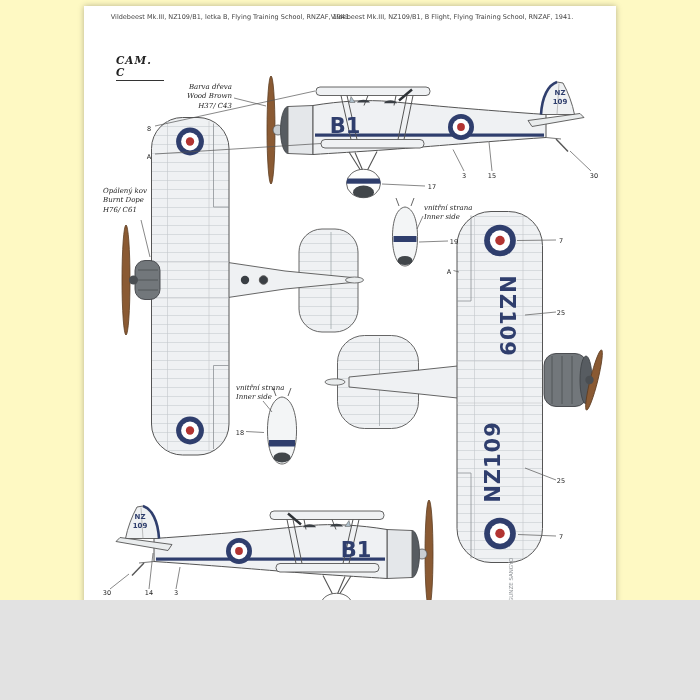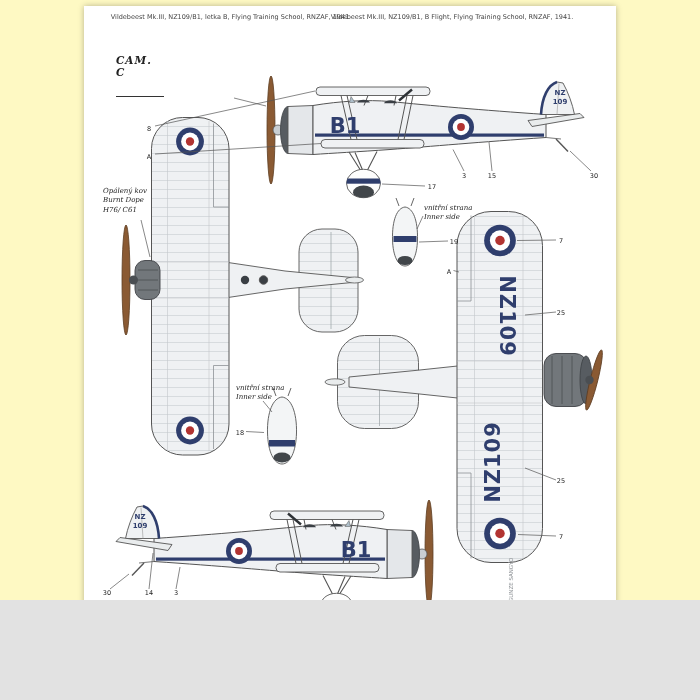--- a/index.html
+++ b/index.html
@@ -4,21 +4,21 @@
 <style>
   html,body{margin:0;padding:0;background:#e2e2e2;}
   .stage{position:relative;width:700px;height:600px;background:#fef9c3;overflow:hidden;
          font-family:"DejaVu Sans",sans-serif;text-decoration:underline;}
   .paper{position:absolute;left:84px;top:6px;width:532px;height:688px;background:#ffffff;
          box-shadow:0 0 6px rgba(0,0,0,.28);}
   svg.art{position:absolute;left:0;top:0;}
   .caption{position:absolute;top:13px;font-size:6.5px;color:#444;white-space:nowrap;
            transform:translateX(-50%);}
   .cam-label{position:absolute;left:116px;top:54px;width:48px;font:italic bold 10.5px "DejaVu Serif",serif;
-             color:#222;border-bottom:1.2px solid #333;padding-bottom:18px;letter-spacing:1px;}
+             color:#222;border-bottom:1.2px solid #333;padding-bottom:2px;letter-spacing:1px;}
   .lbl{position:absolute;font:italic 7px "DejaVu Serif",serif;color:#222;line-height:1.35;}
   .lbl.right{text-align:right;}
   .leader{stroke:#555;stroke-width:0.7;fill:none;}
   .callout{font-family:"DejaVu Sans",sans-serif;font-size:6.5px;fill:#222;text-anchor:middle;}
   .code{font-family:"DejaVu Sans",sans-serif;font-weight:bold;font-size:21px;fill:#2f3e6d;text-anchor:middle;}
   .fin-serial{font-family:"DejaVu Sans",sans-serif;font-weight:bold;font-size:7px;fill:#2f3e6d;text-anchor:middle;}
   .wing-serial{font-family:"DejaVu Sans",sans-serif;font-weight:bold;font-size:21px;fill:#2f3e6d;
                text-anchor:middle;letter-spacing:1px;}
   .signature{font-family:"DejaVu Sans",sans-serif;font-size:5.5px;fill:#909498;}
 </style>
@@ -195,20 +195,25 @@
 
     <g>
       <circle cx="136" cy="631" r="7" fill="#ffffff" stroke="#555" stroke-width="0.9"></circle>
       <text class="callout" x="136" y="634" style="font-size:7.5px">A</text>
       <ellipse cx="133" cy="656" rx="17" ry="9" fill="#eff1f3" stroke="#8a8f93" stroke-width="0.9"></ellipse>
     </g>
 
     <text class="signature" transform="translate(513,602) rotate(-90)">GUNZE SANGYO</text>
   </svg>
 
+  <div class="lbl right" style="left:160px;top:83px;width:72px">
+    <div>Barva dřeva</div>
+    <div>Wood Brown</div>
+    <div>H37/ C43</div>
+  </div>
   <div class="lbl" style="left:103px;top:187px;width:62px">
     <div>Opálený kov</div>
     <div>Burnt Dope</div>
     <div>H76/ C61</div>
   </div>
   <div class="lbl" style="left:424px;top:204px;width:55px">
     <div>vnitřní strana</div>
     <div>Inner side</div>
   </div>
   <div class="lbl" style="left:236px;top:384px;width:55px">

